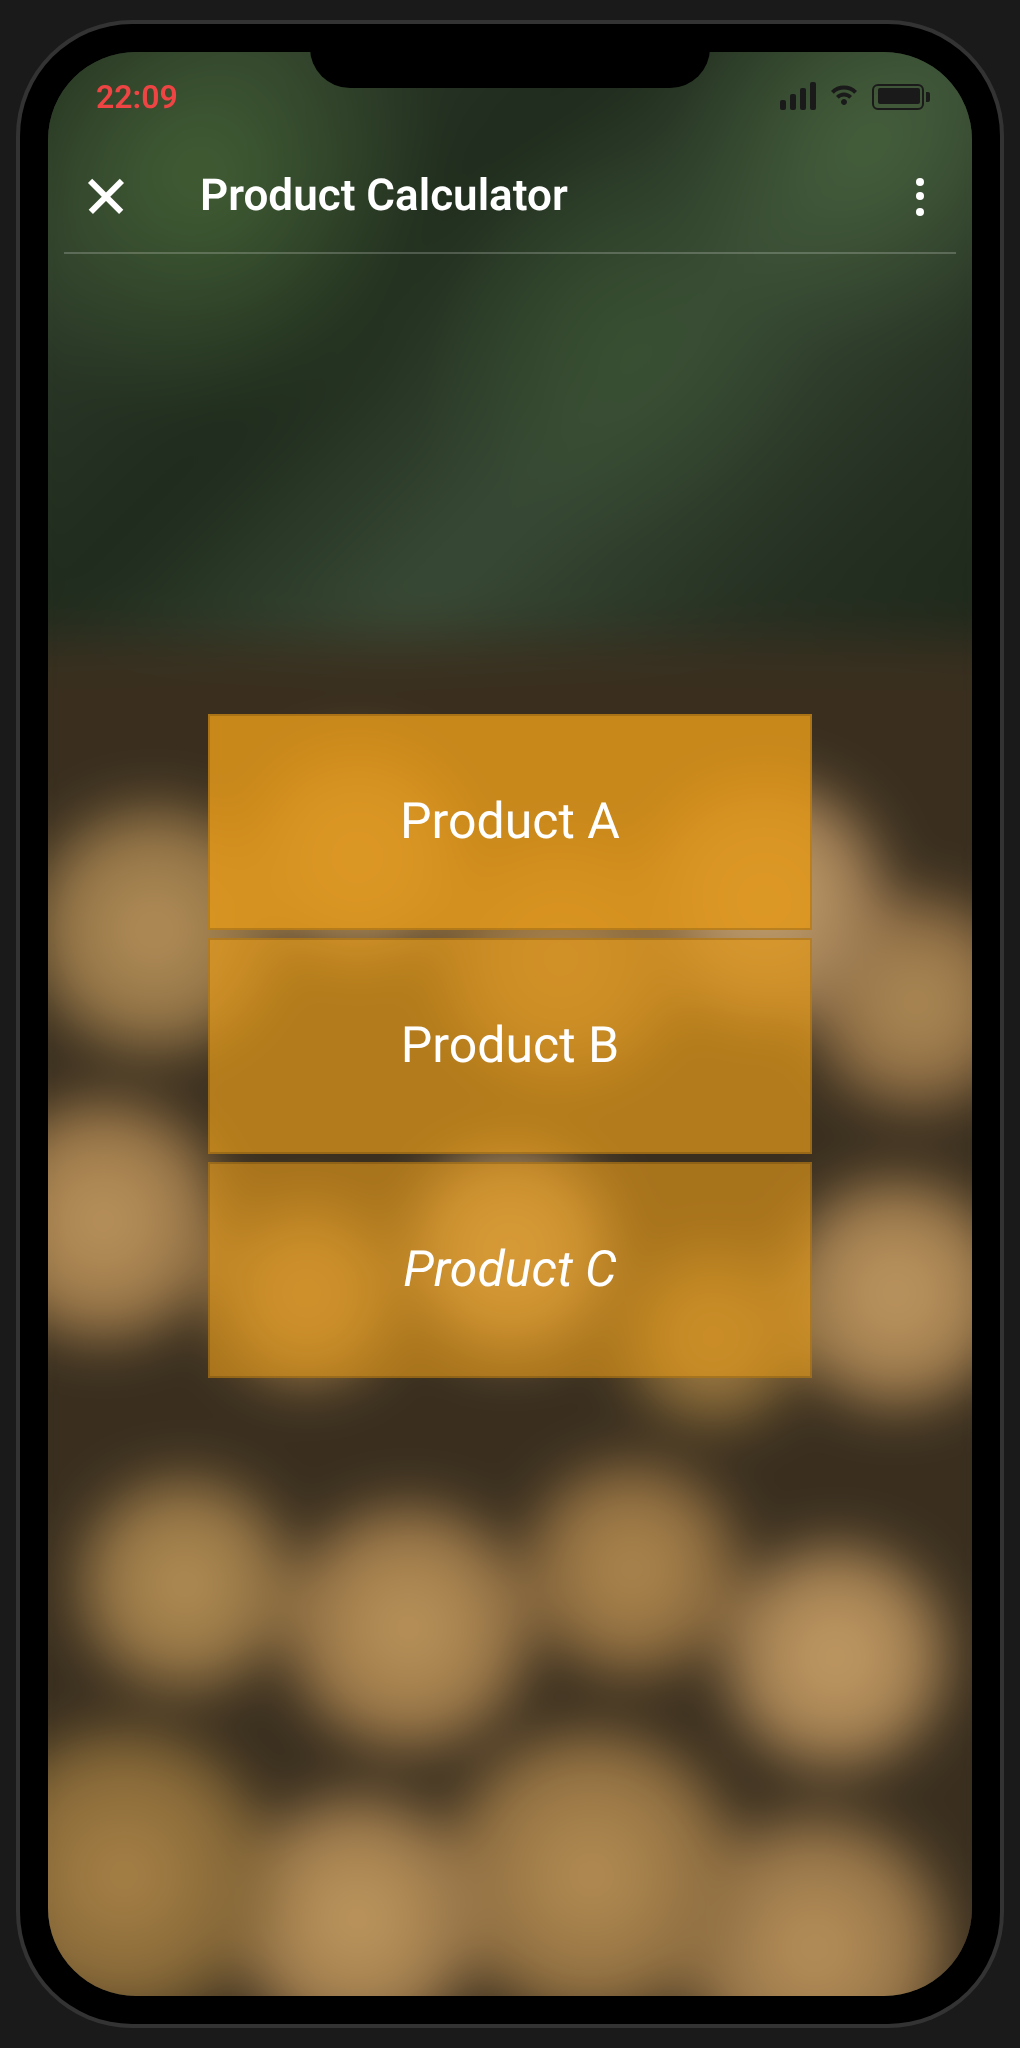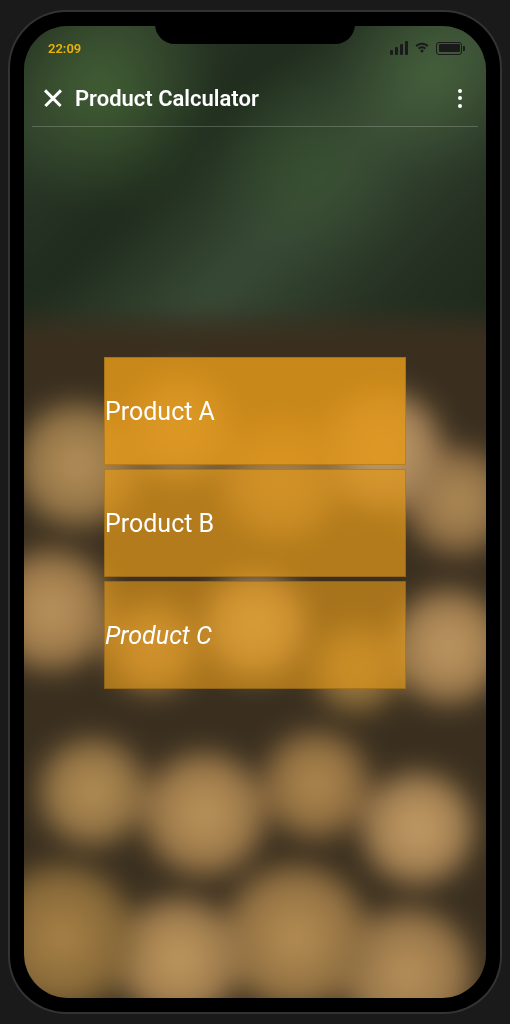--- a/index.html
+++ b/index.html
@@ -113,23 +113,23 @@
       position: relative;
       z-index: 10;
       height: 44px;
       display: flex;
       align-items: center;
       justify-content: space-between;
       padding: 0 24px;
     }
     
     .status-time {
-      font-size: 13px;
+      font-size: 16px;
       font-weight: 600;
-      color: #eab308;
+      color: #ef4444;
     }
     
     .status-icons {
       display: flex;
       align-items: center;
       gap: 6px;
     }
     
     .signal-icon {
       display: flex;
@@ -180,21 +180,21 @@
       border-radius: 1px;
     }
     
     .app-header {
       position: relative;
       z-index: 10;
       height: 56px;
       display: flex;
       align-items: center;
       padding: 0 18px;
-      gap: 11px;
+      gap: 36px;
     }
     
     .close-btn {
       width: 22px;
       height: 22px;
       position: relative;
       cursor: pointer;
     }
     
     .close-btn::before,
@@ -256,21 +256,21 @@
       display: flex;
       flex-direction: column;
       gap: 4px;
     }
     
     .product-item {
       height: 108px;
       background: rgba(226, 152, 26, 0.85);
       display: flex;
       align-items: center;
-      justify-content: flex-start;
+      justify-content: center;
       cursor: pointer;
       border: 1px solid rgba(0,0,0,0.15);
     }
     
     .product-item:nth-child(2) {
       background: rgba(226, 152, 26, 0.72);
     }
     
     .product-item:nth-child(3) {
       background: rgba(226, 152, 26, 0.65);

